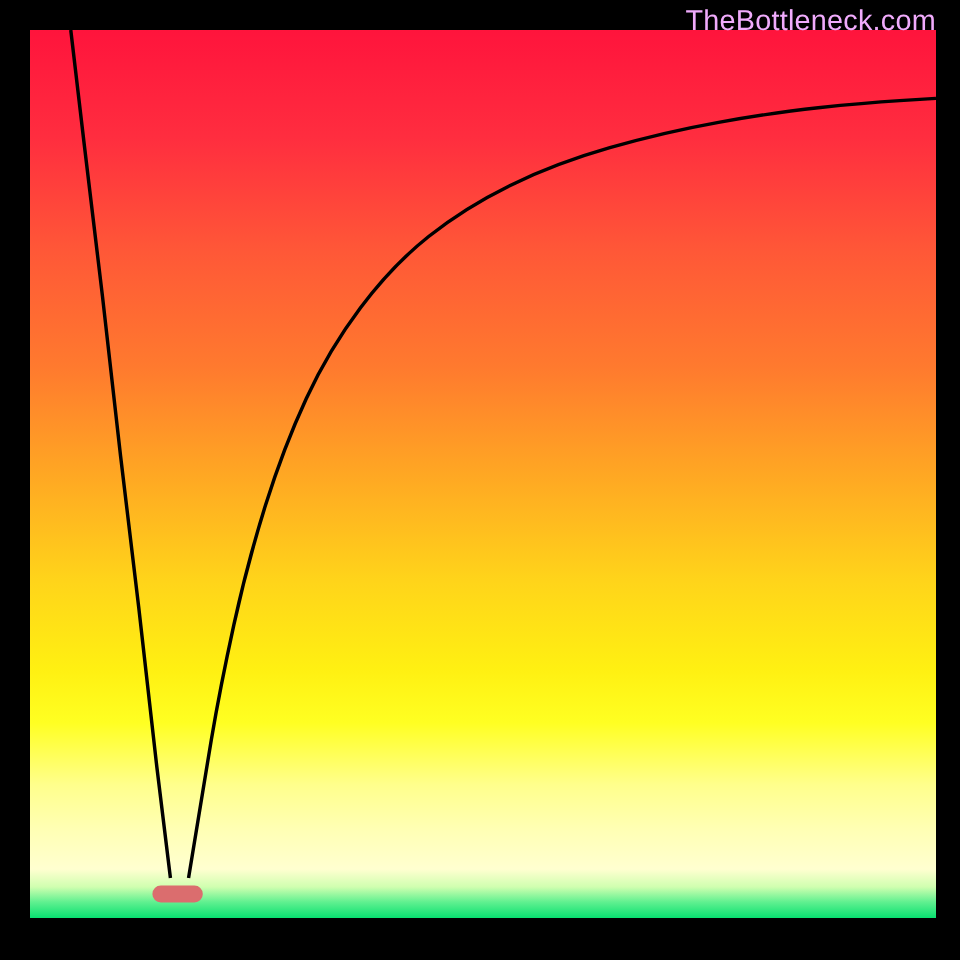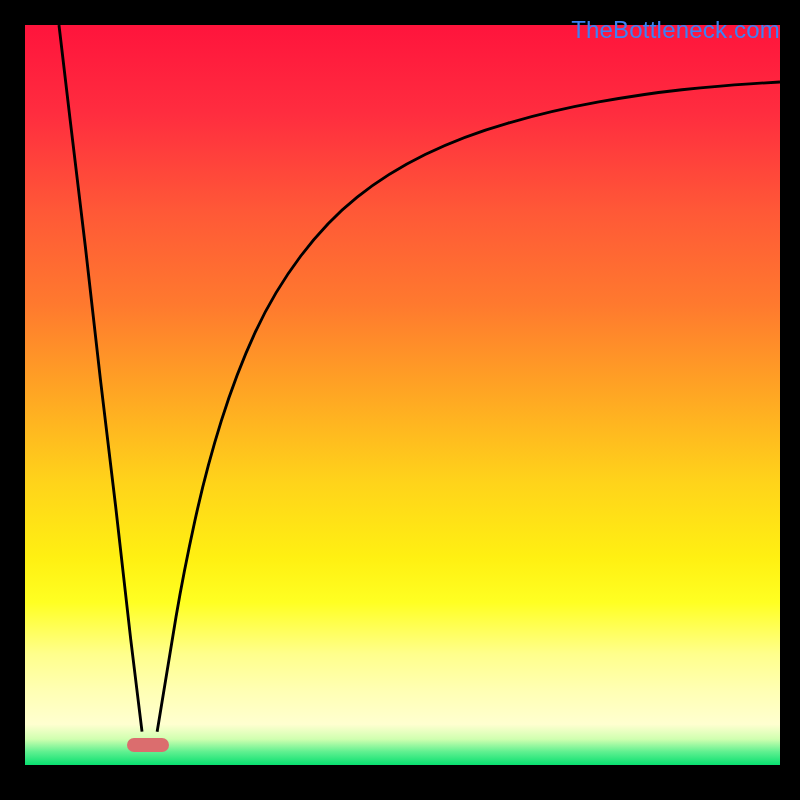--- a/index.html
+++ b/index.html
@@ -25,25 +25,25 @@
     width: 755px;
     height: 740px;
     overflow: hidden;
   }
   .gradient {
     position: absolute;
     inset: 0;
   }
   .watermark {
     position: absolute;
-    top: 16px;
+    top: 4px;
     right: 20px;
     font-family: Arial, Helvetica, sans-serif;
     font-size: 24px;
-    color: #3b82f6;
+    color: #f0abfc;
     letter-spacing: 0.2px;
   }
   svg.curves {
     position: absolute;
     inset: 0;
   }
   .marker {
     position: absolute;
     width: 42px;
     height: 14px;

